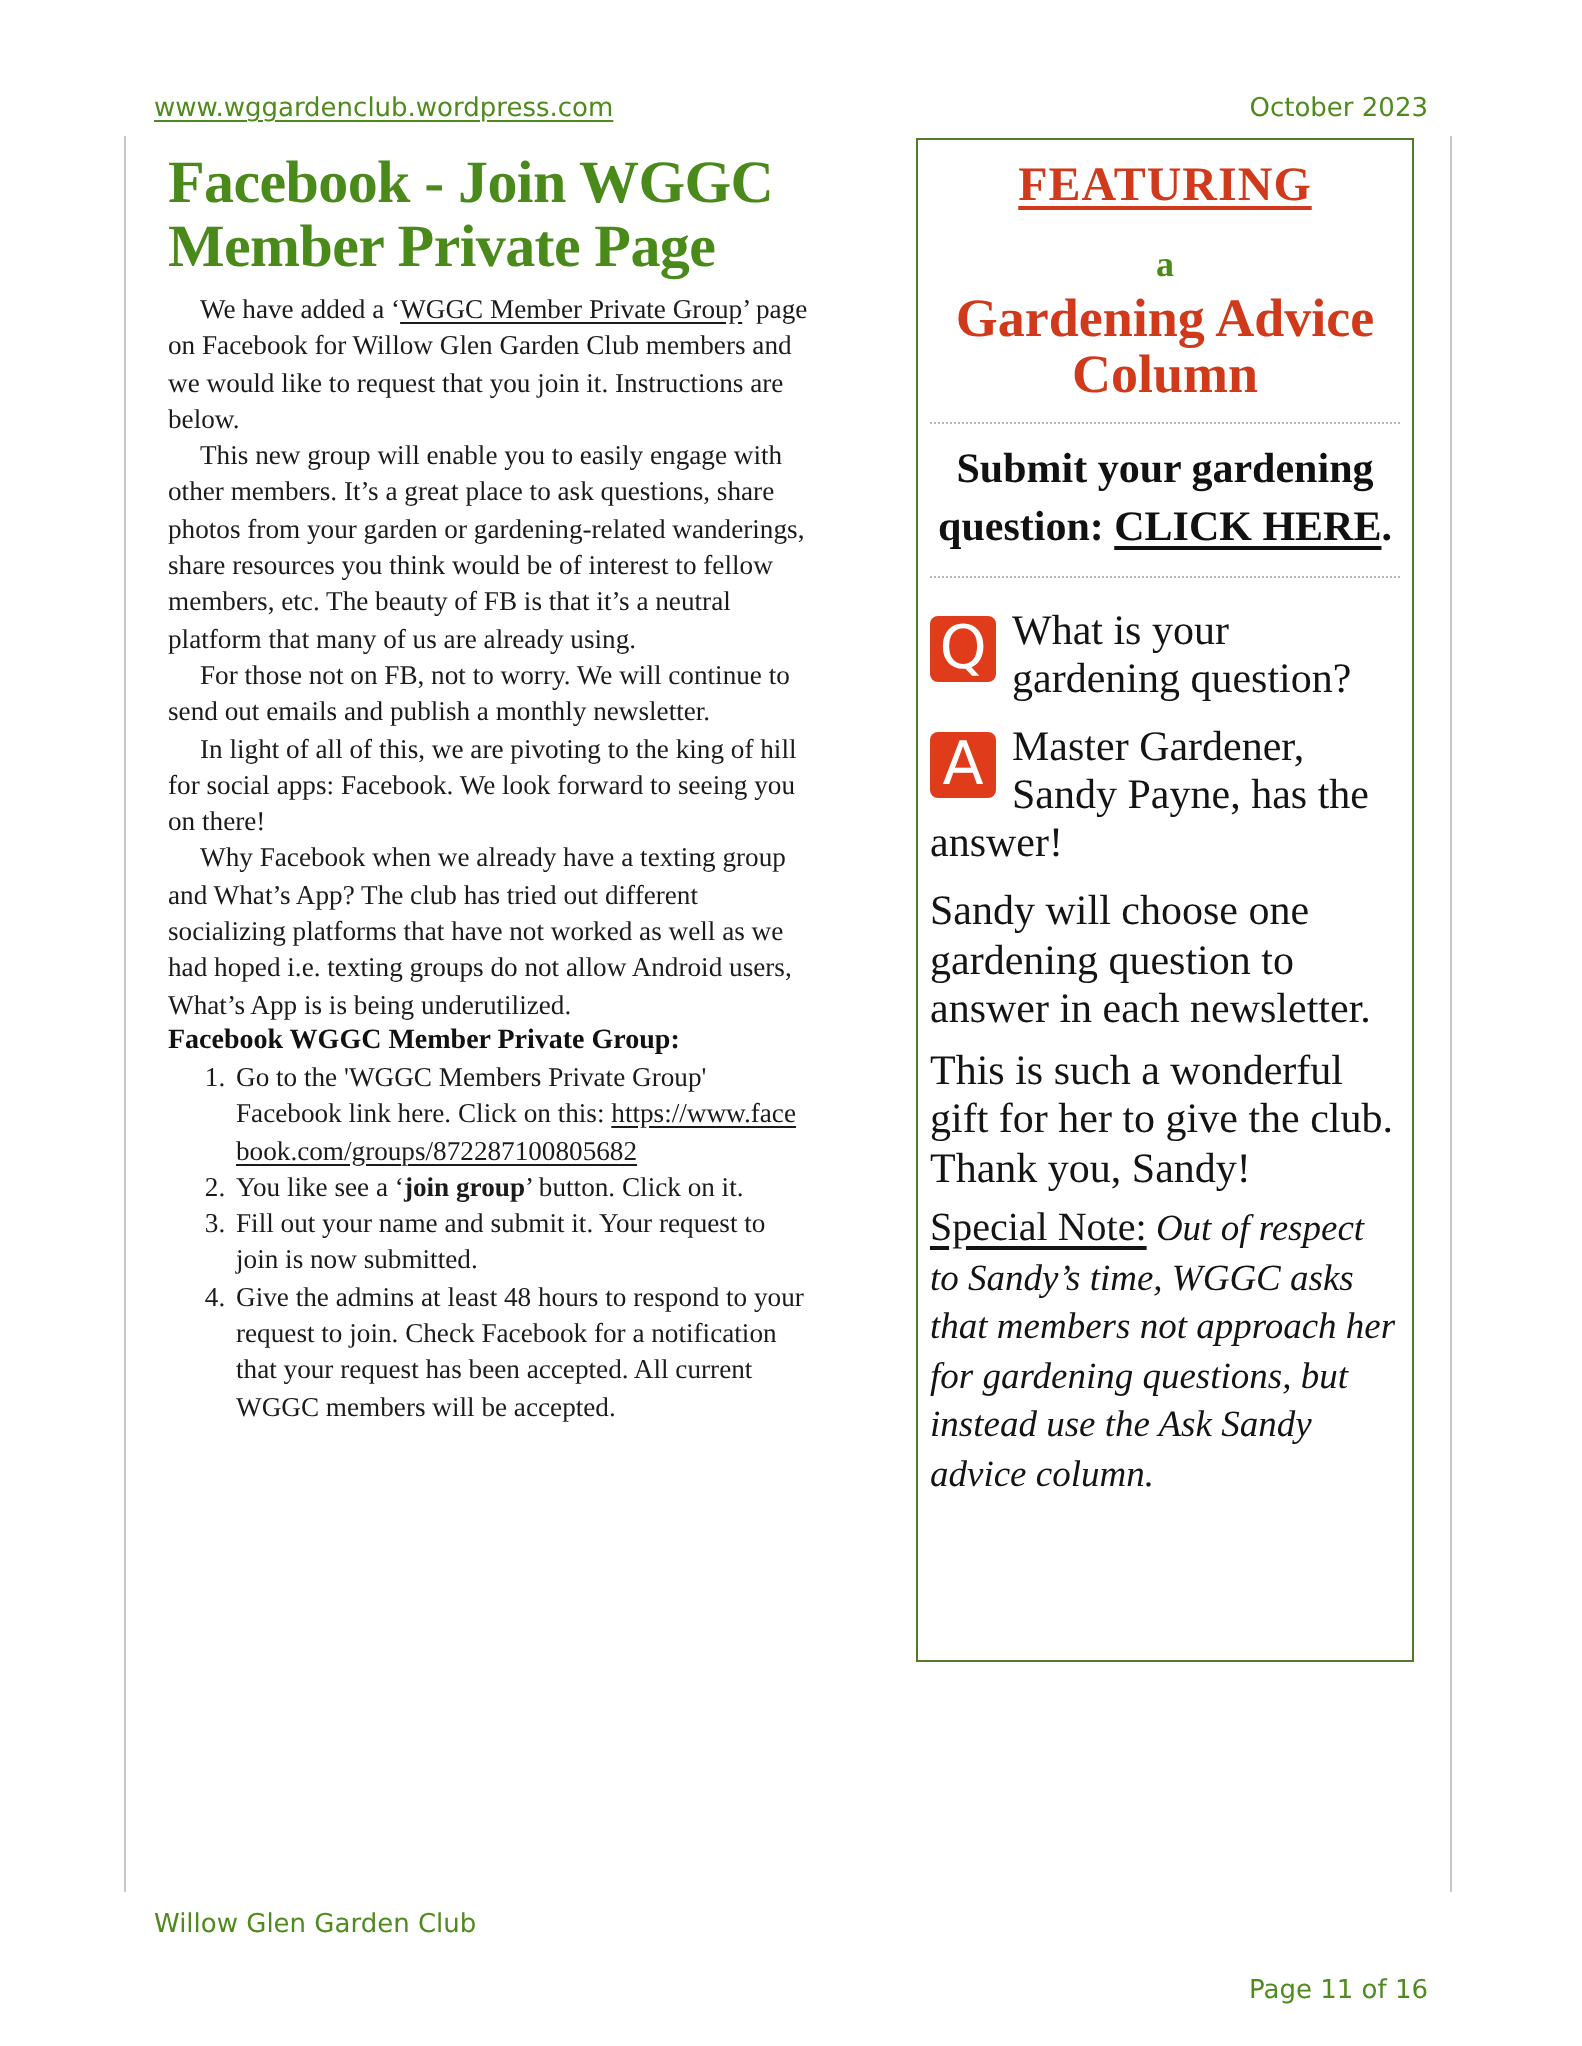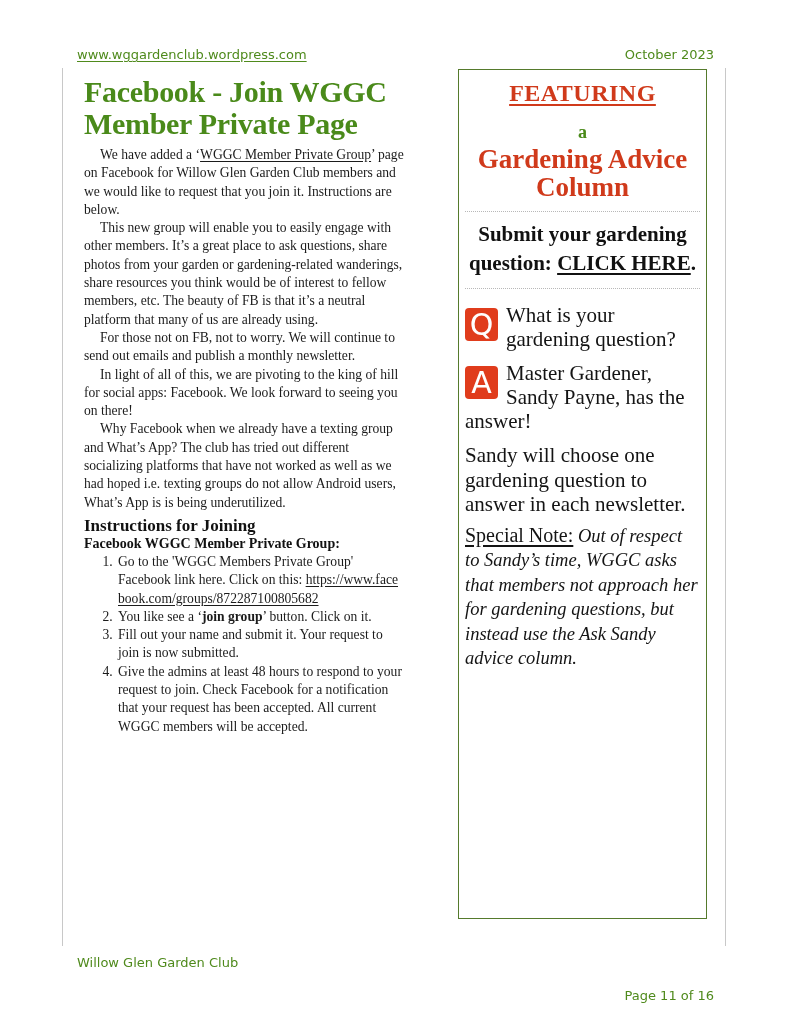--- a/index.html
+++ b/index.html
@@ -39,21 +39,21 @@
     line-height: 17px; margin: 0 0 1px 0; color: #111;
   }
   ol.steps { margin: 0; padding-left: 32px; }
   ol.steps li {
     font-family: "Liberation Serif", serif; font-size: 13.6px; line-height: 18.3px;
     color: #1b1b1b; padding-left: 2px;
   }
 
   
   .sidebar {
-    position: absolute; left: 458px; top: 69px; width: 249px; height: 850px;
+    position: absolute; left: 458px; top: 69px; width: 249px; height: 762px;
     border: 1.5px solid #557a2c; box-sizing: border-box;
   }
   .featuring {
     text-align: center; color: #d03a1b; font-family: "Liberation Serif", serif;
     font-weight: bold; font-size: 24px; margin-top: 10px; letter-spacing: 0.5px;
     text-decoration: underline; text-decoration-thickness: 2px; text-underline-offset: 3px;
   }
   .ask-sandy {
     text-align: center; color: #2fbf2a; font-family: "DejaVu Sans", sans-serif;
     font-weight: bold; font-size: 36px; line-height: 40px; margin-top: 4px;
@@ -107,21 +107,20 @@
 
 <div class="left-col">
   <h1 class="title">Facebook - Join WGGC Member Private Page</h1>
 
   <p class="body-text"><span>We have added a ‘</span><a class="u" style="color:inherit">WGGC Member Private Group</a><span>’ page on Facebook for Willow Glen Garden Club members and we would like to request that you join it. Instructions are below.</span></p>
   <p class="body-text">This new group will enable you to easily engage with other members. It’s a great place to ask questions, share photos from your garden or gardening-related wanderings, share resources you think would be of interest to fellow members, etc. The beauty of FB is that it’s a neutral platform that many of us are already using.</p>
   <p class="body-text">For those not on FB, not to worry. We will continue to send out emails and publish a monthly newsletter.</p>
   <p class="body-text">In light of all of this, we are pivoting to the king of hill for social apps: Facebook. We look forward to seeing you on there!</p>
   <p class="body-text">Why Facebook when we already have a texting group and What’s App? The club has tried out different socializing platforms that have not worked as well as we had hoped i.e. texting groups do not allow Android users, What’s App is is being underutilized.</p>
 
-  <h2 class="instr-h">Instructions for Joining</h2>
   <h3 class="instr-sub">Facebook WGGC Member Private Group:</h3>
 
   <ol class="steps">
     <li><span>Go to the 'WGGC Members Private Group' Facebook link here. Click on this: </span><a class="u" style="color:inherit;word-break:break-all">https://www.facebook.com/groups/872287100805682</a></li>
     <li><span>You like see a ‘</span><b>join group</b><span>’ button. Click on it.</span></li>
     <li>Fill out your name and submit it. Your request to join is now submitted.</li>
     <li>Give the admins at least 48 hours to respond to your request to join. Check Facebook for a notification that your request has been accepted. All current WGGC members will be accepted.</li>
   </ol>
 </div>
 
@@ -138,17 +137,18 @@
       <span class="qa-badge">Q</span>
       <span>What is your gardening question?</span>
     </div>
     <div class="qa-row">
       <span class="qa-badge">A</span>
       <span>Master Gardener, Sandy Payne, has the answer!</span>
     </div>
   </div>
 
   <p class="side-para">Sandy will choose one gardening question to answer in each newsletter.</p>
+  <p class="side-para">This is such a wonderful gift for her to give the club. Thank you, Sandy!</p>
   <p class="note"><span class="lbl">Special Note:</span> <span class="it">Out of respect to Sandy’s time, WGGC asks that members not approach her for gardening questions, but instead use the Ask Sandy advice column.</span></p>
 </div>
 
 <div class="ftr-left">Willow Glen Garden Club</div>
 <div class="ftr-right">Page 11 of 16</div>
 
 </body></html>

